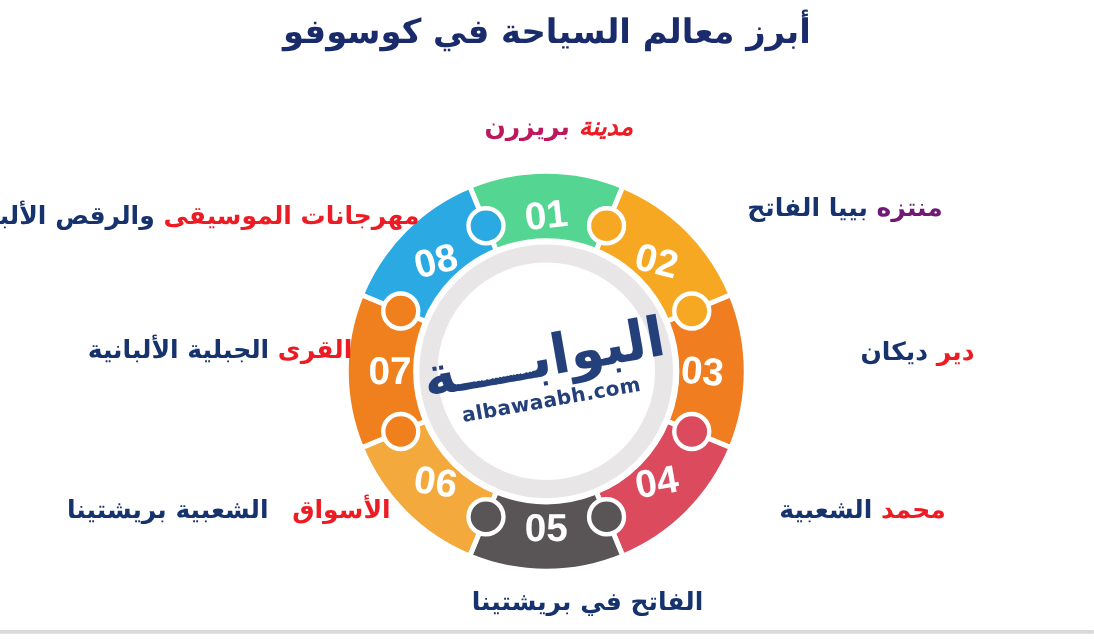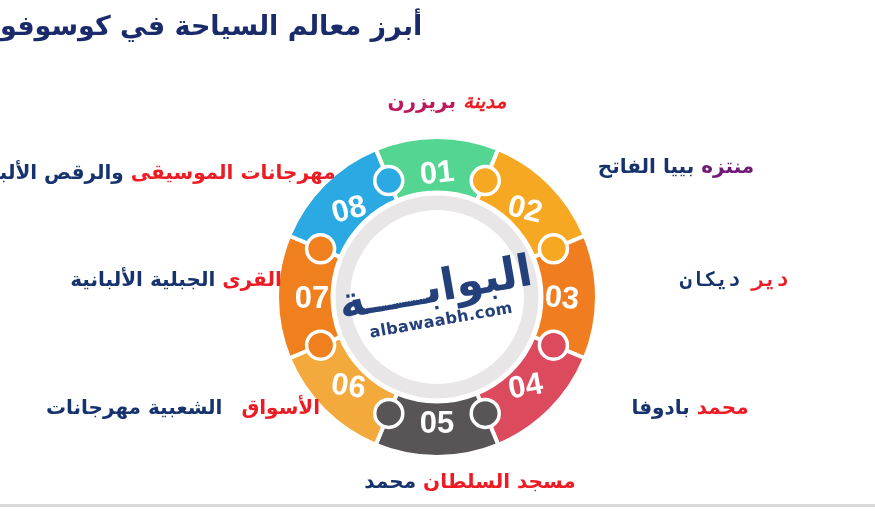--- a/index.html
+++ b/index.html
@@ -1,21 +1,21 @@
 <!DOCTYPE html>
 <html lang="ar"><head>
 <meta charset="utf-8">
 <style>
   html,body{margin:0;padding:0;}
   body{
     width:875px;height:511px;position:relative;overflow:hidden;
     background:#ffffff;font-family:"DejaVu Sans",sans-serif;
   }
   .title{
-    position:absolute;top:10px;left:0;width:875px;text-align:left;
+    position:absolute;top:10px;left:0;width:875px;text-align:center;
     font-size:27px;font-weight:bold;color:#1a2b6b;direction:rtl;margin:0;
   }
   #wheel-box{position:absolute;left:267px;top:127px;width:340px;height:340px;}
   .label{
     position:absolute;transform:translate(-50%,-50%);
     text-align:center;direction:rtl;font-weight:bold;font-size:20px;
     line-height:1.2;color:#16336e;
   }
   .label .line{white-space:nowrap;}
   .logo{
@@ -81,31 +81,31 @@
   <div class="logo-domain">albawaabh.com</div>
 </div>
 
 <div id="labels">
     <div class="label" style="left: 447px; top: 101px;">
       <div class="line"><span style="color: rgb(237, 28, 36); font-style: italic;">مدينة </span><span style="color: #be185d; text-align: center;">بريزرن</span></div>
     </div>
     <div class="label" style="left: 676px; top: 166px;">
       <div class="line"><span style="color: #701a75;">منتزه </span><span style="color: rgb(22, 51, 110);">بييا الفاتح</span></div>
     </div>
-    <div class="label" style="left: 734px; top: 281px; font-family: Liberation Mono, monospace;">
+    <div class="label" style="left: 734px; top: 281px;">
       <div class="line"><span style="color: rgb(237, 28, 36);">دير </span><span style="color: rgb(22, 51, 110);">ديكان</span></div>
     </div>
     <div class="label" style="left: 690px; top: 407px;">
-      <div class="line"><span style="color: rgb(237, 28, 36);">محمد </span><span style="color: rgb(22, 51, 110);">بادوفا</span></div>
+      <div class="line"><span style="color: rgb(237, 28, 36);">محمد </span><span style="color: rgb(22, 51, 110);">الشعبية</span></div>
     </div>
     <div class="label" style="left: 470px; top: 481px;">
-      <div class="line"><span style="color: rgb(237, 28, 36);">مسجد السلطان </span><span style="color: rgb(22, 51, 110);">محمد</span></div>
+      <div class="line"><span style="color: rgb(22, 51, 110);">الفاتح في بريشتينا</span></div>
     </div>
     <div class="label" style="left: 183px; top: 407px;">
-      <div class="line"><span style="color: rgb(237, 28, 36); padding-left: 12px;">الأسواق </span><span style="color: rgb(22, 51, 110);">الشعبية مهرجانات</span></div>
+      <div class="line"><span style="color: rgb(237, 28, 36); padding-left: 12px;">الأسواق </span><span style="color: rgb(22, 51, 110);">الشعبية بريشتينا</span></div>
     </div>
     <div class="label" style="left: 176px; top: 279px;">
       <div class="line"><span style="color: rgb(237, 28, 36);">القرى </span><span style="color: rgb(22, 51, 110); margin-top: 16px;">الجبلية الألبانية</span></div>
     </div>
     <div class="label" style="left: 150px; top: 172px;">
       <div class="line"><span style="color: rgb(237, 28, 36);">مهرجانات الموسيقى </span><span style="color: rgb(22, 51, 110);">والرقص الألباني</span></div>
     </div>
   </div>
 
 <div class="bottom-divider"></div>

